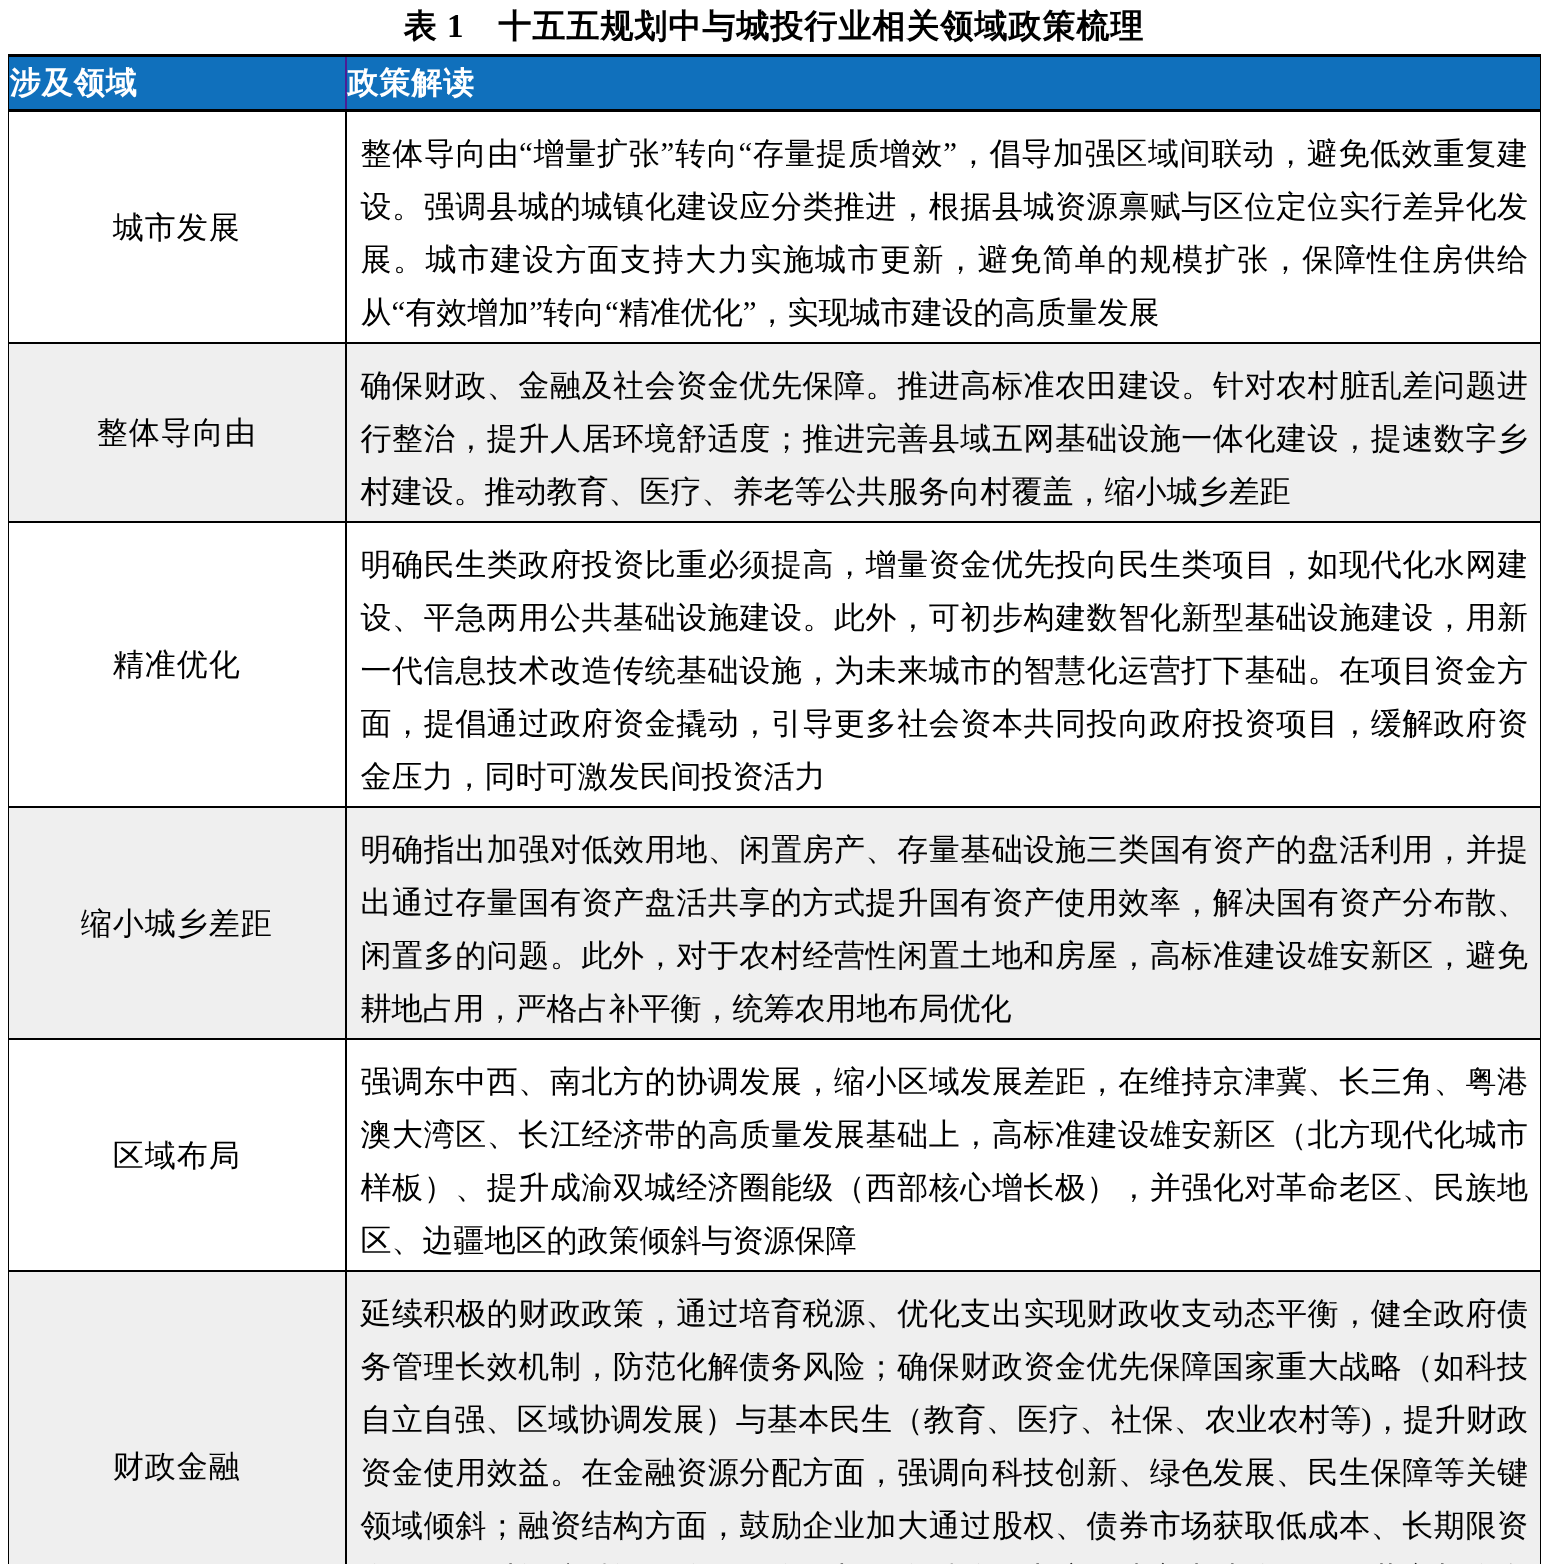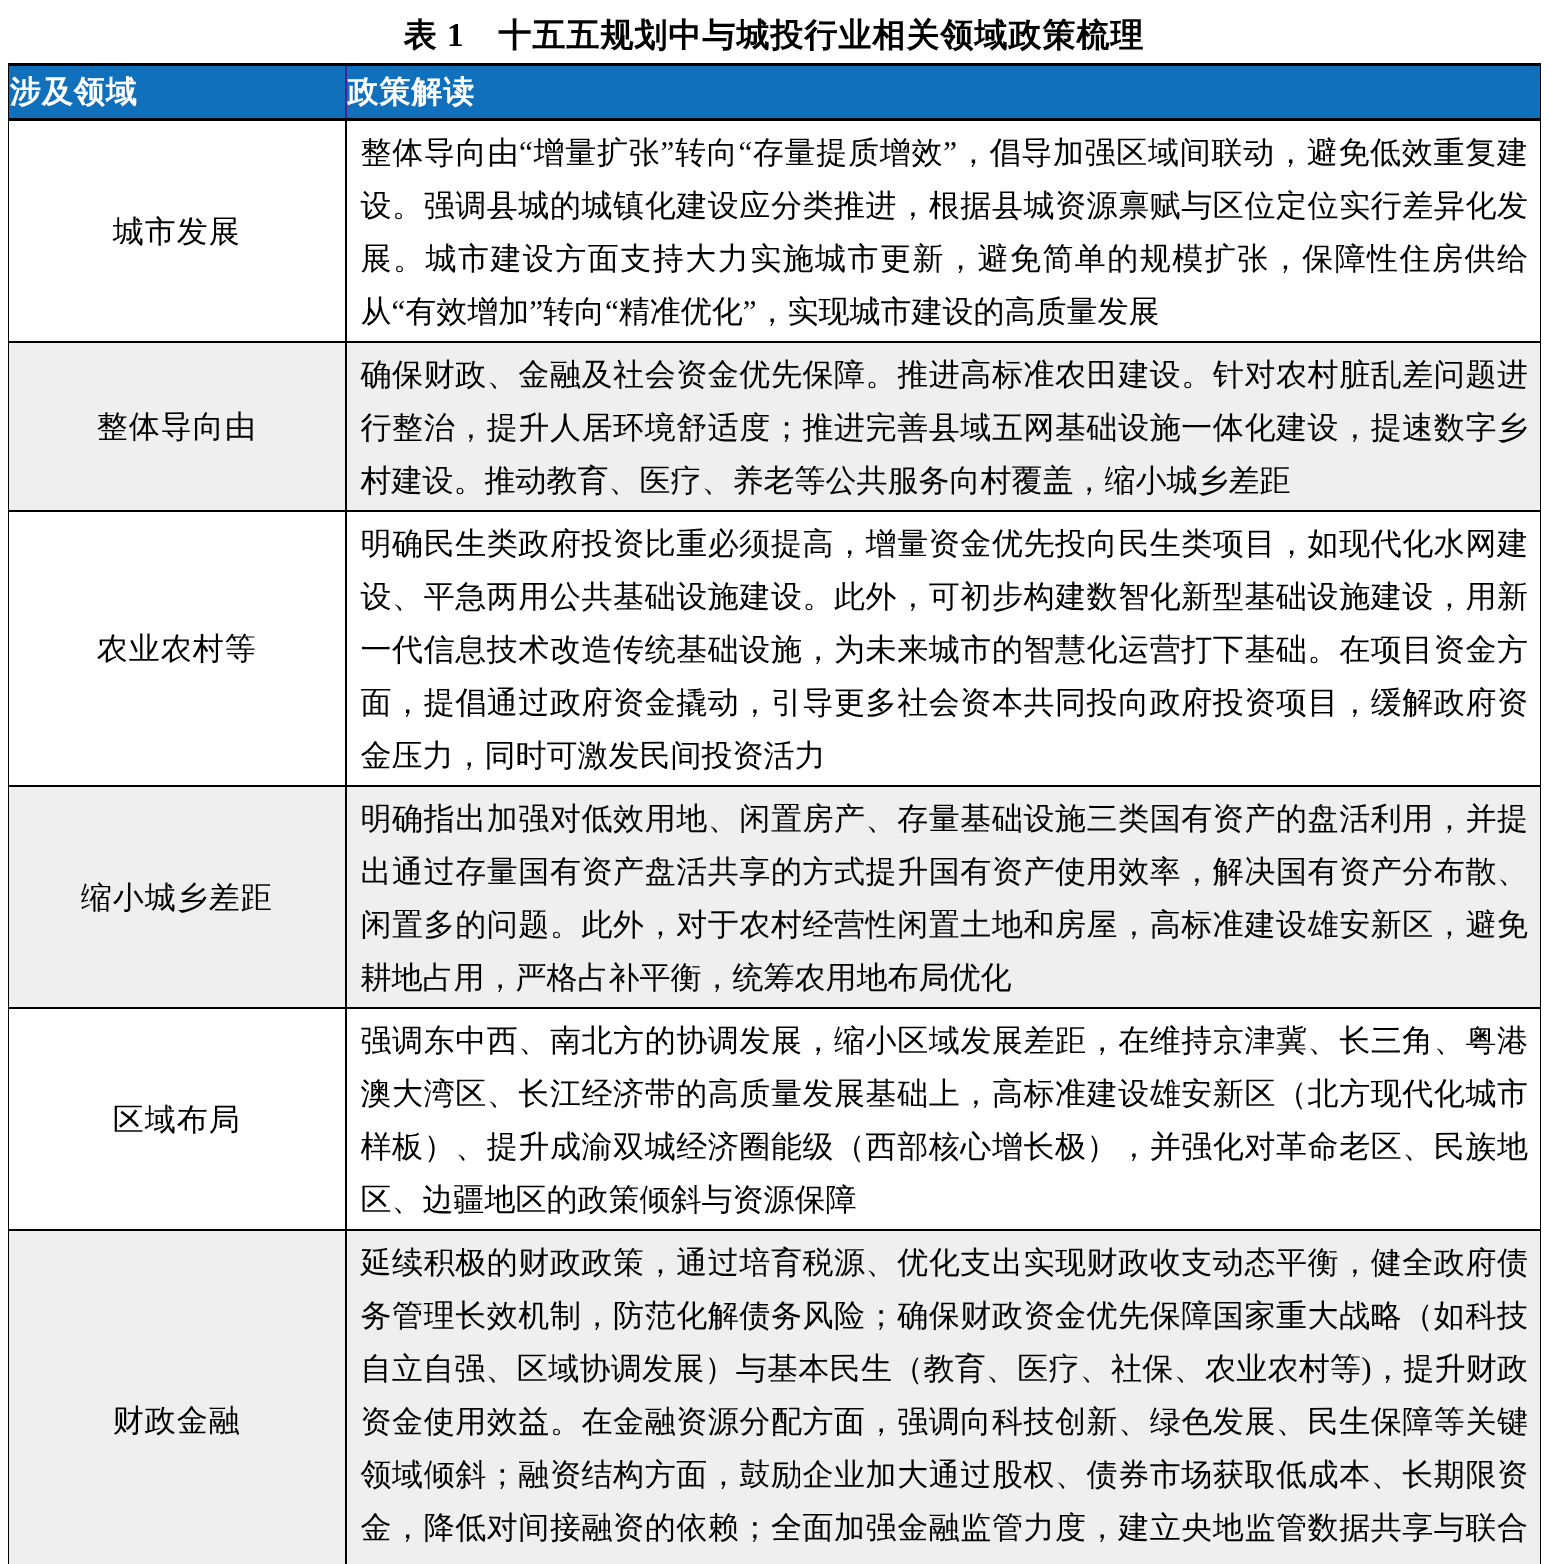--- a/index.html
+++ b/index.html
@@ -16,21 +16,21 @@
     box-sizing: border-box;
     padding: 6px 8px 0 8px;
     overflow: hidden;
     background: #ffffff;
   }
   .doc-title {
     text-align: center;
     font-size: 33px;
     font-weight: bold;
     line-height: 40px;
-    margin: 9px 0 8px 0;
+    margin: 0 0 8px 0;
     letter-spacing: 1px;
   }
   table.policy-table {
     width: 1532px;
     border-collapse: collapse;
     table-layout: fixed;
     border-top: 3px solid #000000;
     border-bottom: 3px solid #000000;
     border-left: 1px solid #000000;
     border-right: 1px solid #000000;
@@ -55,21 +55,21 @@
     vertical-align: middle;
   }
   td.area-cell {
     text-align: center;
     letter-spacing: 1px;
     padding: 4px 8px;
   }
   td.policy-cell {
     border-left: 2px solid #000000;
     text-align: justify;
-    padding: 5px 12px 3px 14px;
+    padding: 15px 12px 3px 14px;
   }
   tr.alt { background: #EFEFEF; }
 </style>
 </head>
 <body>
 
 <div class="page">
 
   <div class="doc-title">表 1　十五五规划中与城投行业相关领域政策梳理</div>
 
@@ -87,21 +87,21 @@
     <tbody>
       <tr>
         <td class="area-cell">城市发展</td>
         <td class="policy-cell">整体导向由“增量扩张”转向“存量提质增效”，倡导加强区域间联动，避免低效重复建设。强调县城的城镇化建设应分类推进，根据县城资源禀赋与区位定位实行差异化发展。城市建设方面支持大力实施城市更新，避免简单的规模扩张，保障性住房供给从“有效增加”转向“精准优化”，实现城市建设的高质量发展</td>
       </tr>
       <tr class="alt">
         <td class="area-cell">整体导向由</td>
         <td class="policy-cell">确保财政、金融及社会资金优先保障。推进高标准农田建设。针对农村脏乱差问题进行整治，提升人居环境舒适度；推进完善县域五网基础设施一体化建设，提速数字乡村建设。推动教育、医疗、养老等公共服务向村覆盖，缩小城乡差距</td>
       </tr>
       <tr>
-        <td class="area-cell">农业农村等</td>
+        <td class="area-cell">精准优化</td>
         <td class="policy-cell">明确民生类政府投资比重必须提高，增量资金优先投向民生类项目，如现代化水网建设、平急两用公共基础设施建设。此外，可初步构建数智化新型基础设施建设，用新一代信息技术改造传统基础设施，为未来城市的智慧化运营打下基础。在项目资金方面，提倡通过政府资金撬动，引导更多社会资本共同投向政府投资项目，缓解政府资金压力，同时可激发民间投资活力</td>
       </tr>
       <tr class="alt">
         <td class="area-cell">缩小城乡差距</td>
         <td class="policy-cell">明确指出加强对低效用地、闲置房产、存量基础设施三类国有资产的盘活利用，并提出通过存量国有资产盘活共享的方式提升国有资产使用效率，解决国有资产分布散、闲置多的问题。此外，对于农村经营性闲置土地和房屋，高标准建设雄安新区，避免耕地占用，严格占补平衡，统筹农用地布局优化</td>
       </tr>
       <tr>
         <td class="area-cell">区域布局</td>
         <td class="policy-cell">强调东中西、南北方的协调发展，缩小区域发展差距，在维持京津冀、长三角、粤港澳大湾区、长江经济带的高质量发展基础上，高标准建设雄安新区（北方现代化城市样板）、提升成渝双城经济圈能级（西部核心增长极），并强化对革命老区、民族地区、边疆地区的政策倾斜与资源保障</td>
       </tr>

